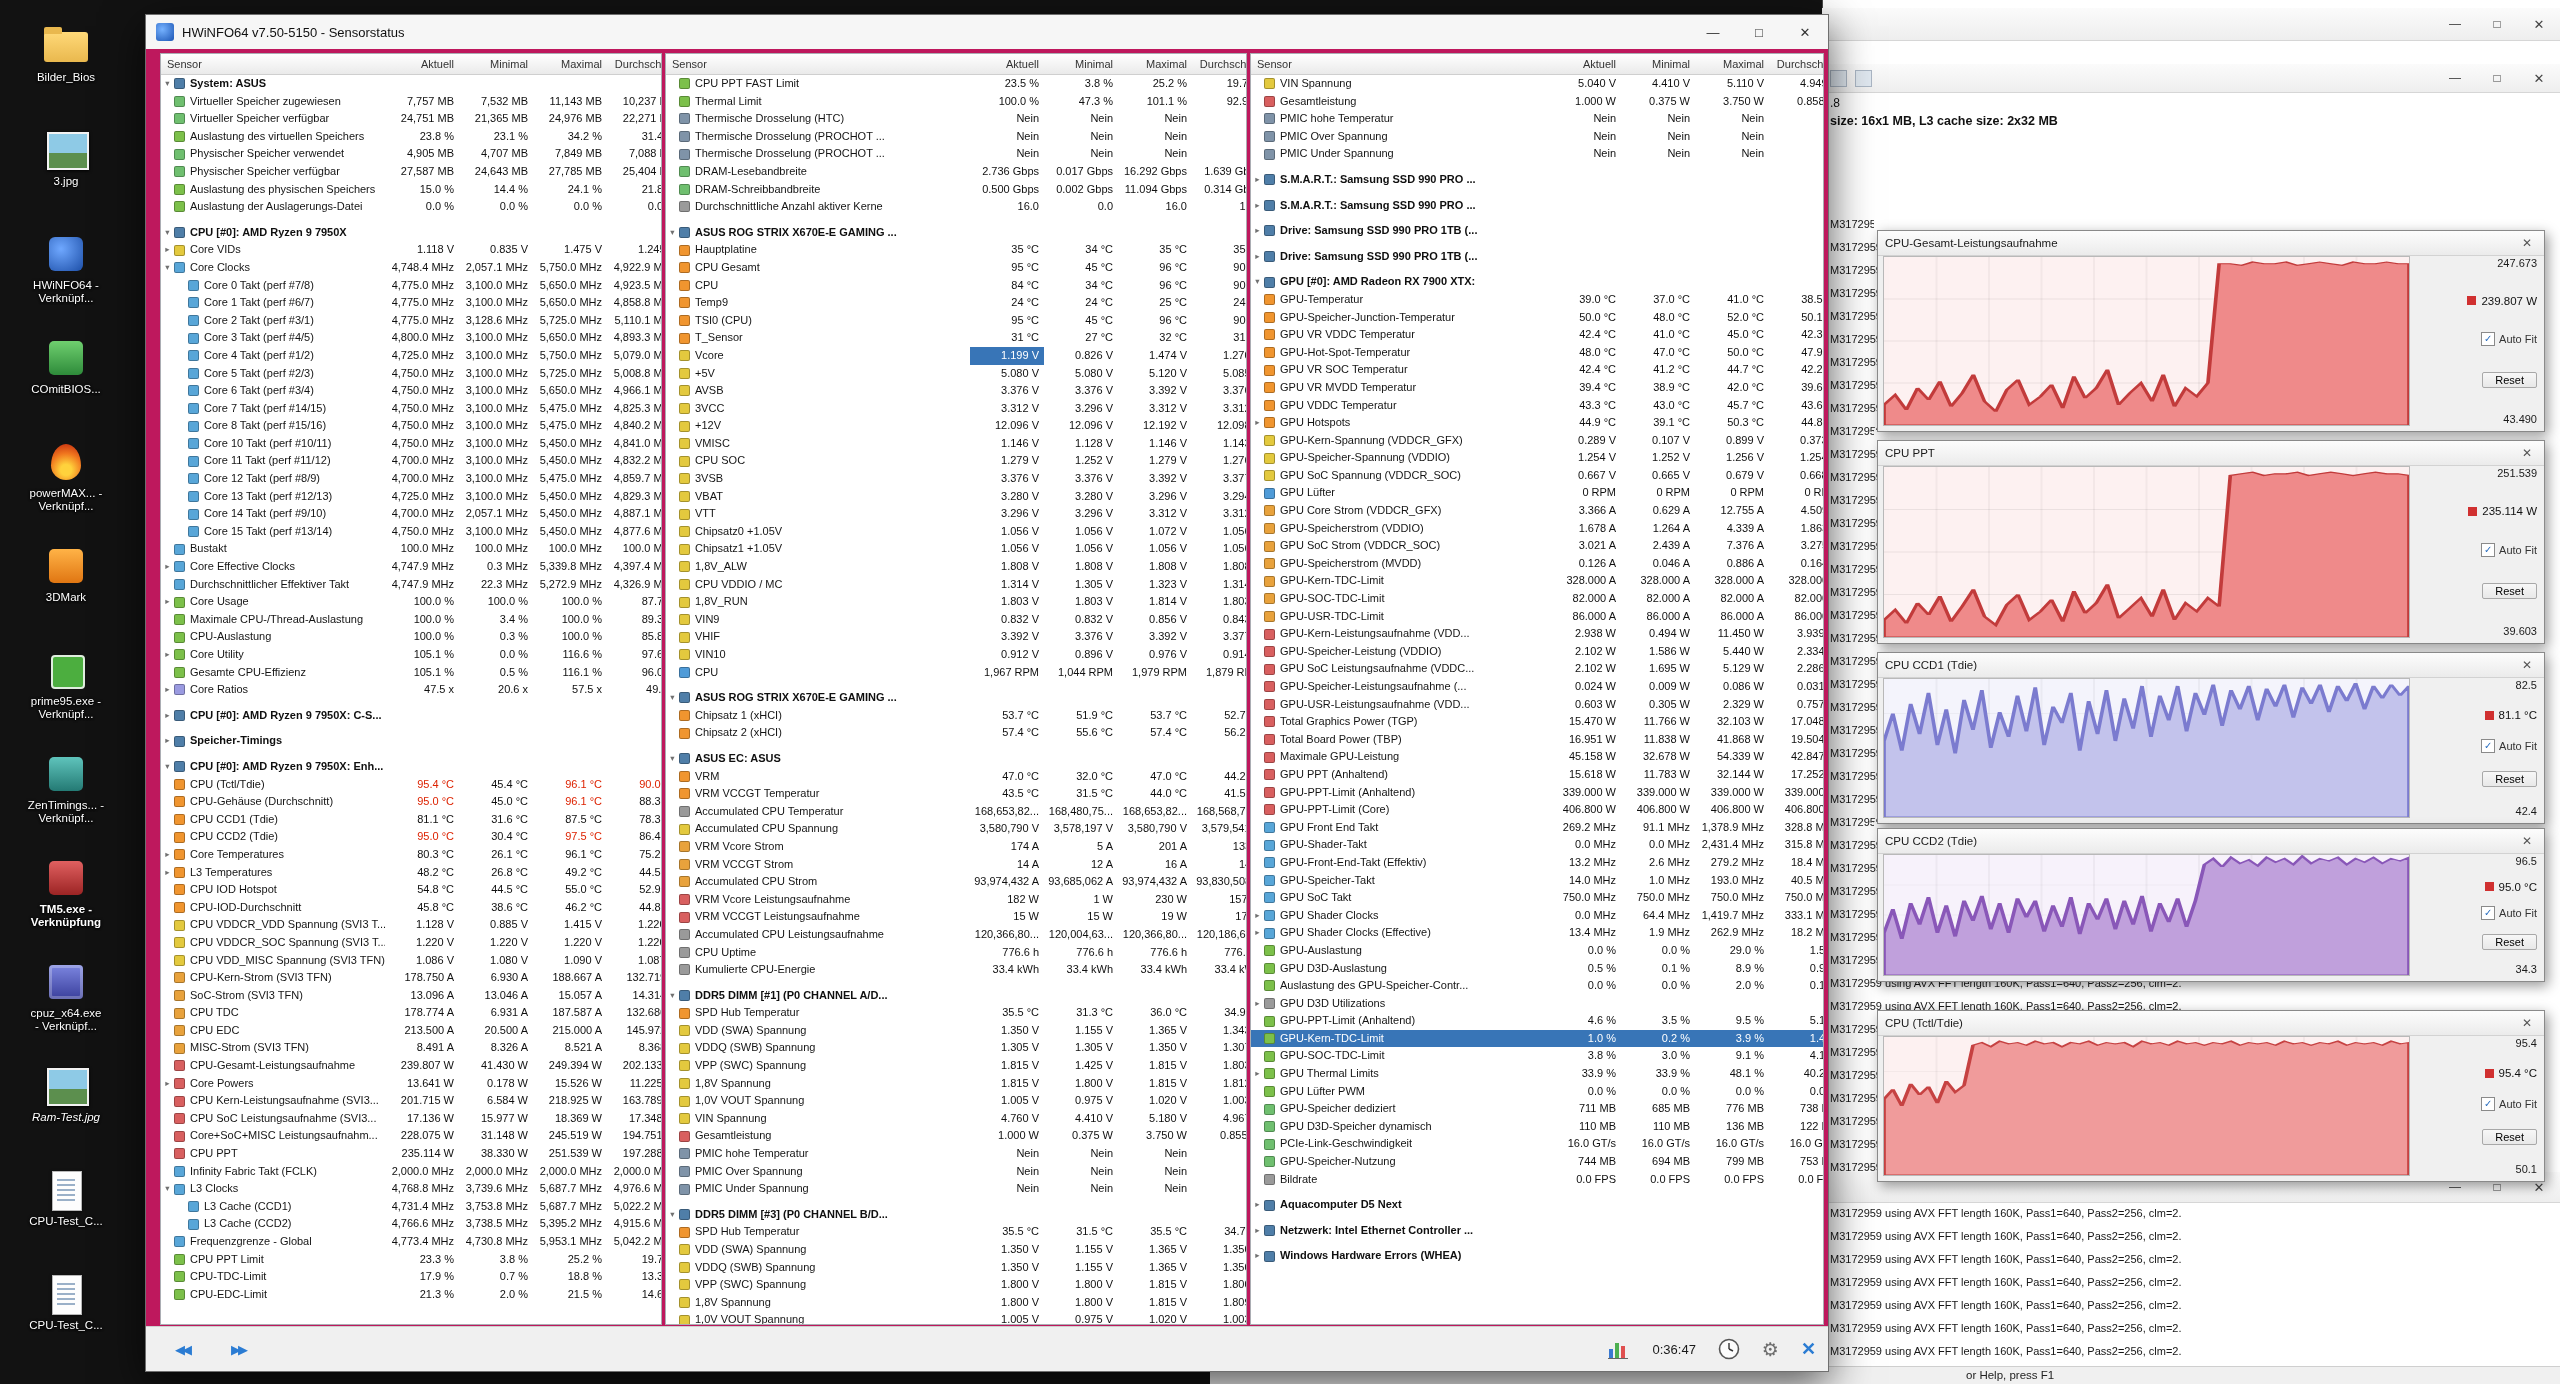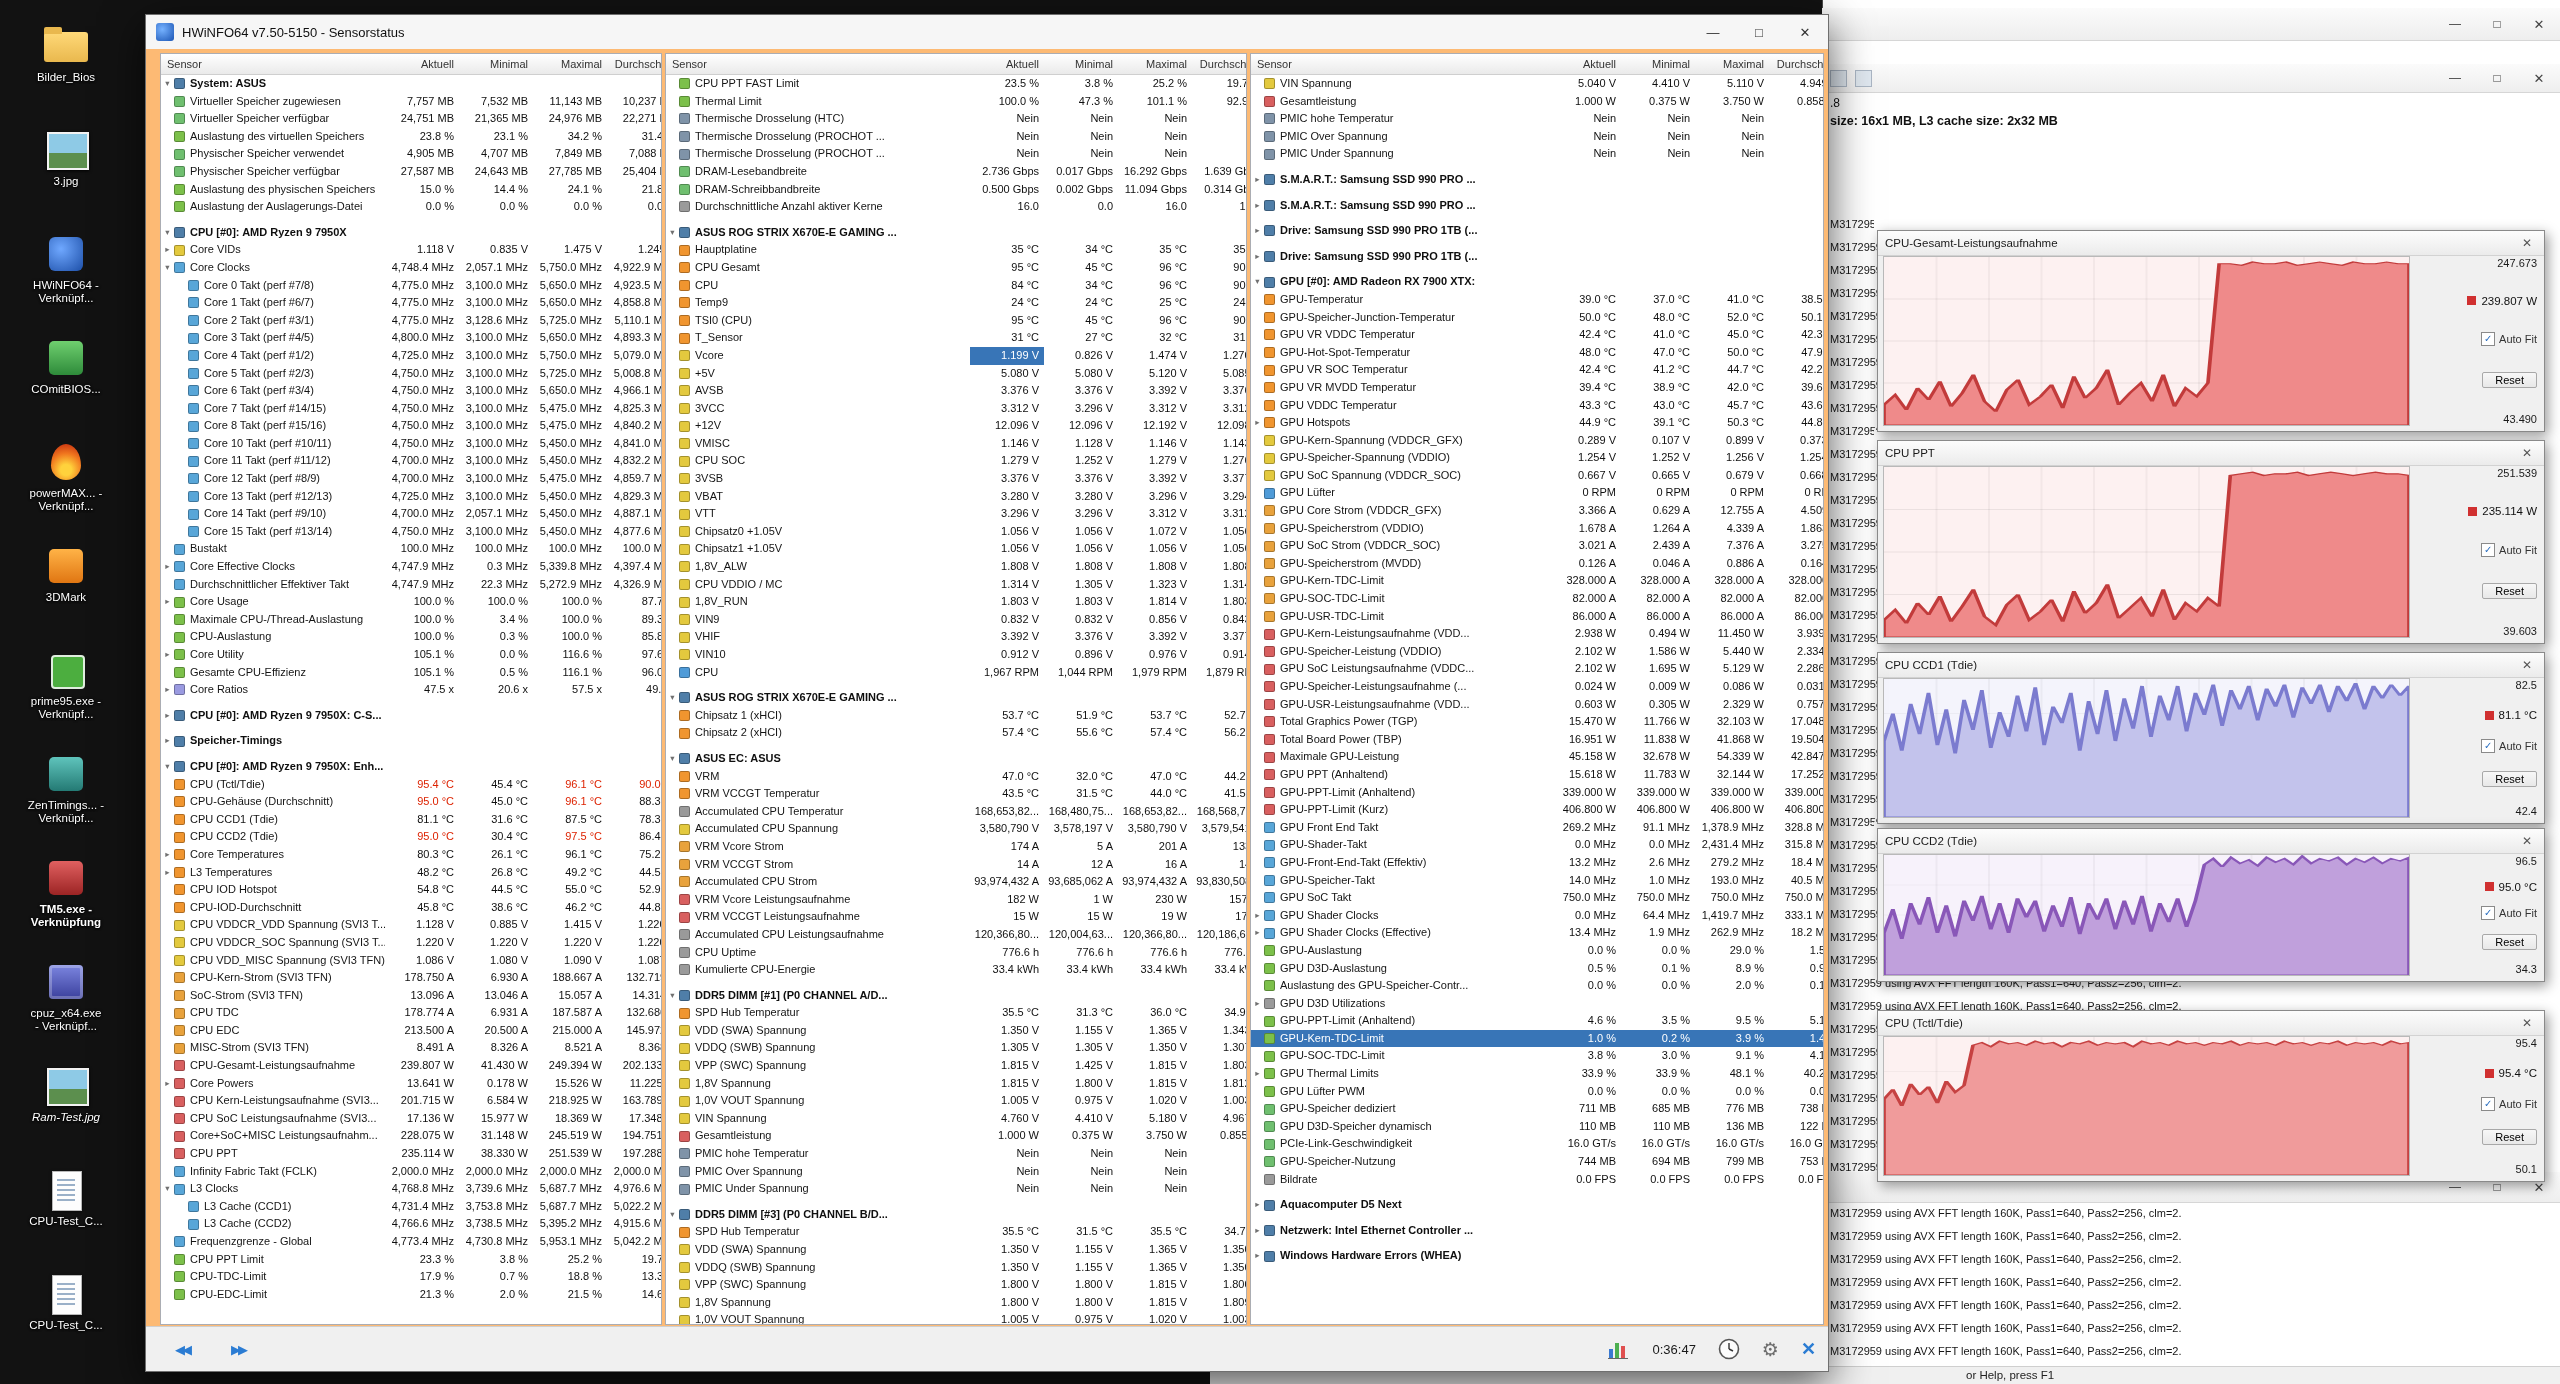--- a/index.html
+++ b/index.html
@@ -55,21 +55,21 @@
   .gfit{display:flex;align-items:center;gap:4px;font-size:11px;color:#333;}
   .gcheck{width:12px;height:12px;border:1px solid #8a8a8a;background:#fff;font-size:10px;line-height:11px;text-align:center;color:#2b6fc0;display:inline-block;}
   .greset{font-size:11px;padding:1px 12px;border:1px solid #a8a8a8;background:linear-gradient(#f7f7f7,#e8e8e8);border-radius:2px;font-family:"Liberation Sans",sans-serif;}
   
   .hw{position:absolute;left:145px;top:14px;width:1682px;height:1356px;background:#f0f0f0;border:1px solid #6f6f6f;box-shadow:0 12px 40px rgba(0,0,0,.65);z-index:10;}
   .hw-title{height:34px;display:flex;align-items:center;background:#f6f6f6;border-bottom:1px solid #e2e2e2;padding-left:10px;gap:8px;}
   .hw-appicon{width:18px;height:18px;border-radius:3px;background:radial-gradient(circle at 35% 35%,#76b2ff,#1b55b4);flex:0 0 18px;}
   .hw-title-text{font-size:13px;color:#101010;}
   .hw-btns{margin-left:auto;display:flex;height:100%;}
   .hw-btn{width:46px;display:flex;align-items:center;justify-content:center;font-size:13px;color:#333;}
-  .hw-content{position:absolute;top:34px;left:0;right:0;bottom:44px;background:#fdba74;}
+  .hw-content{position:absolute;top:34px;left:0;right:0;bottom:44px;background:#be185d;}
   .panel{position:absolute;top:4px;bottom:2px;background:#ffffff;border:1px solid #abadb3;overflow:hidden;}
   .p1{left:14px;width:500px;} .p2{left:519px;width:580px;} .p3{left:1104px;width:572px;}
   .hdr{display:flex;height:20px;line-height:20px;background:linear-gradient(#ffffff,#eaeaea);border-bottom:1px solid #cfcfcf;color:#333;font-size:11px;}
   .hname{padding-left:6px;}
   .p1 .hname{width:218px;flex:0 0 218px;} .p2 .hname{width:298px;flex:0 0 298px;} .p3 .hname{width:290px;flex:0 0 290px;}
   .hval{flex:0 0 69px;text-align:right;padding-right:5px;}
   .rows{position:relative;}
   .row{display:flex;height:17.6px;line-height:17.6px;font-size:11px;color:#141414;}
   .row.sec{margin-top:8px;}
   .rows .row.sec:first-child{margin-top:0;}
@@ -2439,21 +2439,21 @@
             </div>
             <div class="cval">339.000 W</div>
             <div class="cval">339.000 W</div>
             <div class="cval">339.000 W</div>
             <div class="cval">339.000 W</div>
           </div>
           <div class="row">
             <div class="cname">
               <span class="tw"></span>
               <span class="ric" style="background: rgb(216, 95, 95);"></span>
-              <span class="lbl">GPU-PPT-Limit (Kurz)</span>
+              <span class="lbl">GPU-PPT-Limit (Core)</span>
             </div>
             <div class="cval">406.800 W</div>
             <div class="cval">406.800 W</div>
             <div class="cval">406.800 W</div>
             <div class="cval">406.800 W</div>
           </div>
           <div class="row">
             <div class="cname">
               <span class="tw"></span>
               <span class="ric" style="background: rgb(88, 166, 216);"></span>

